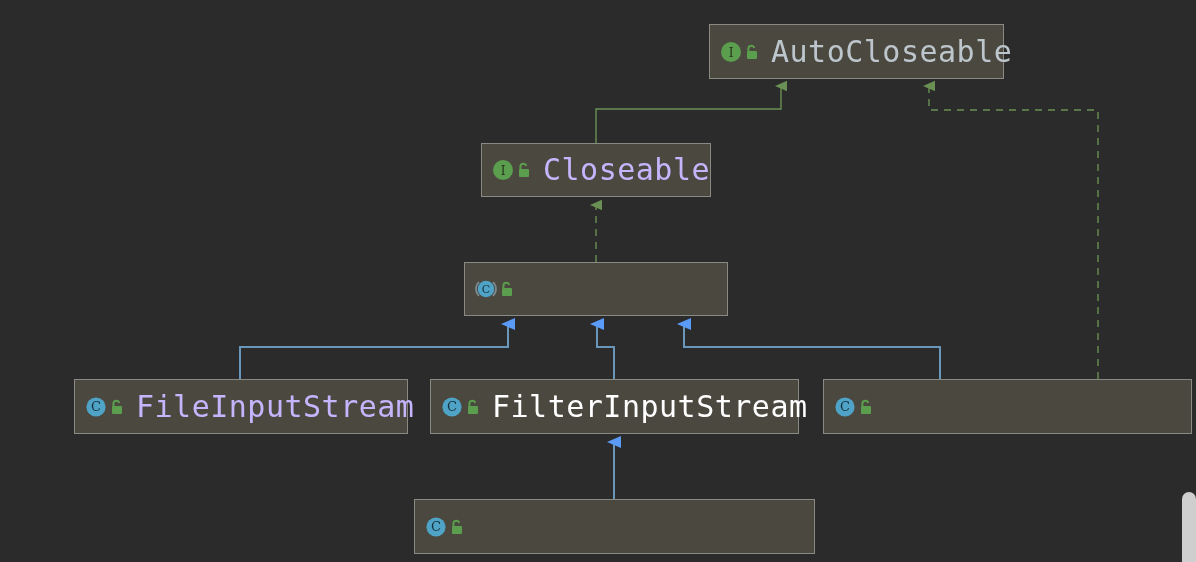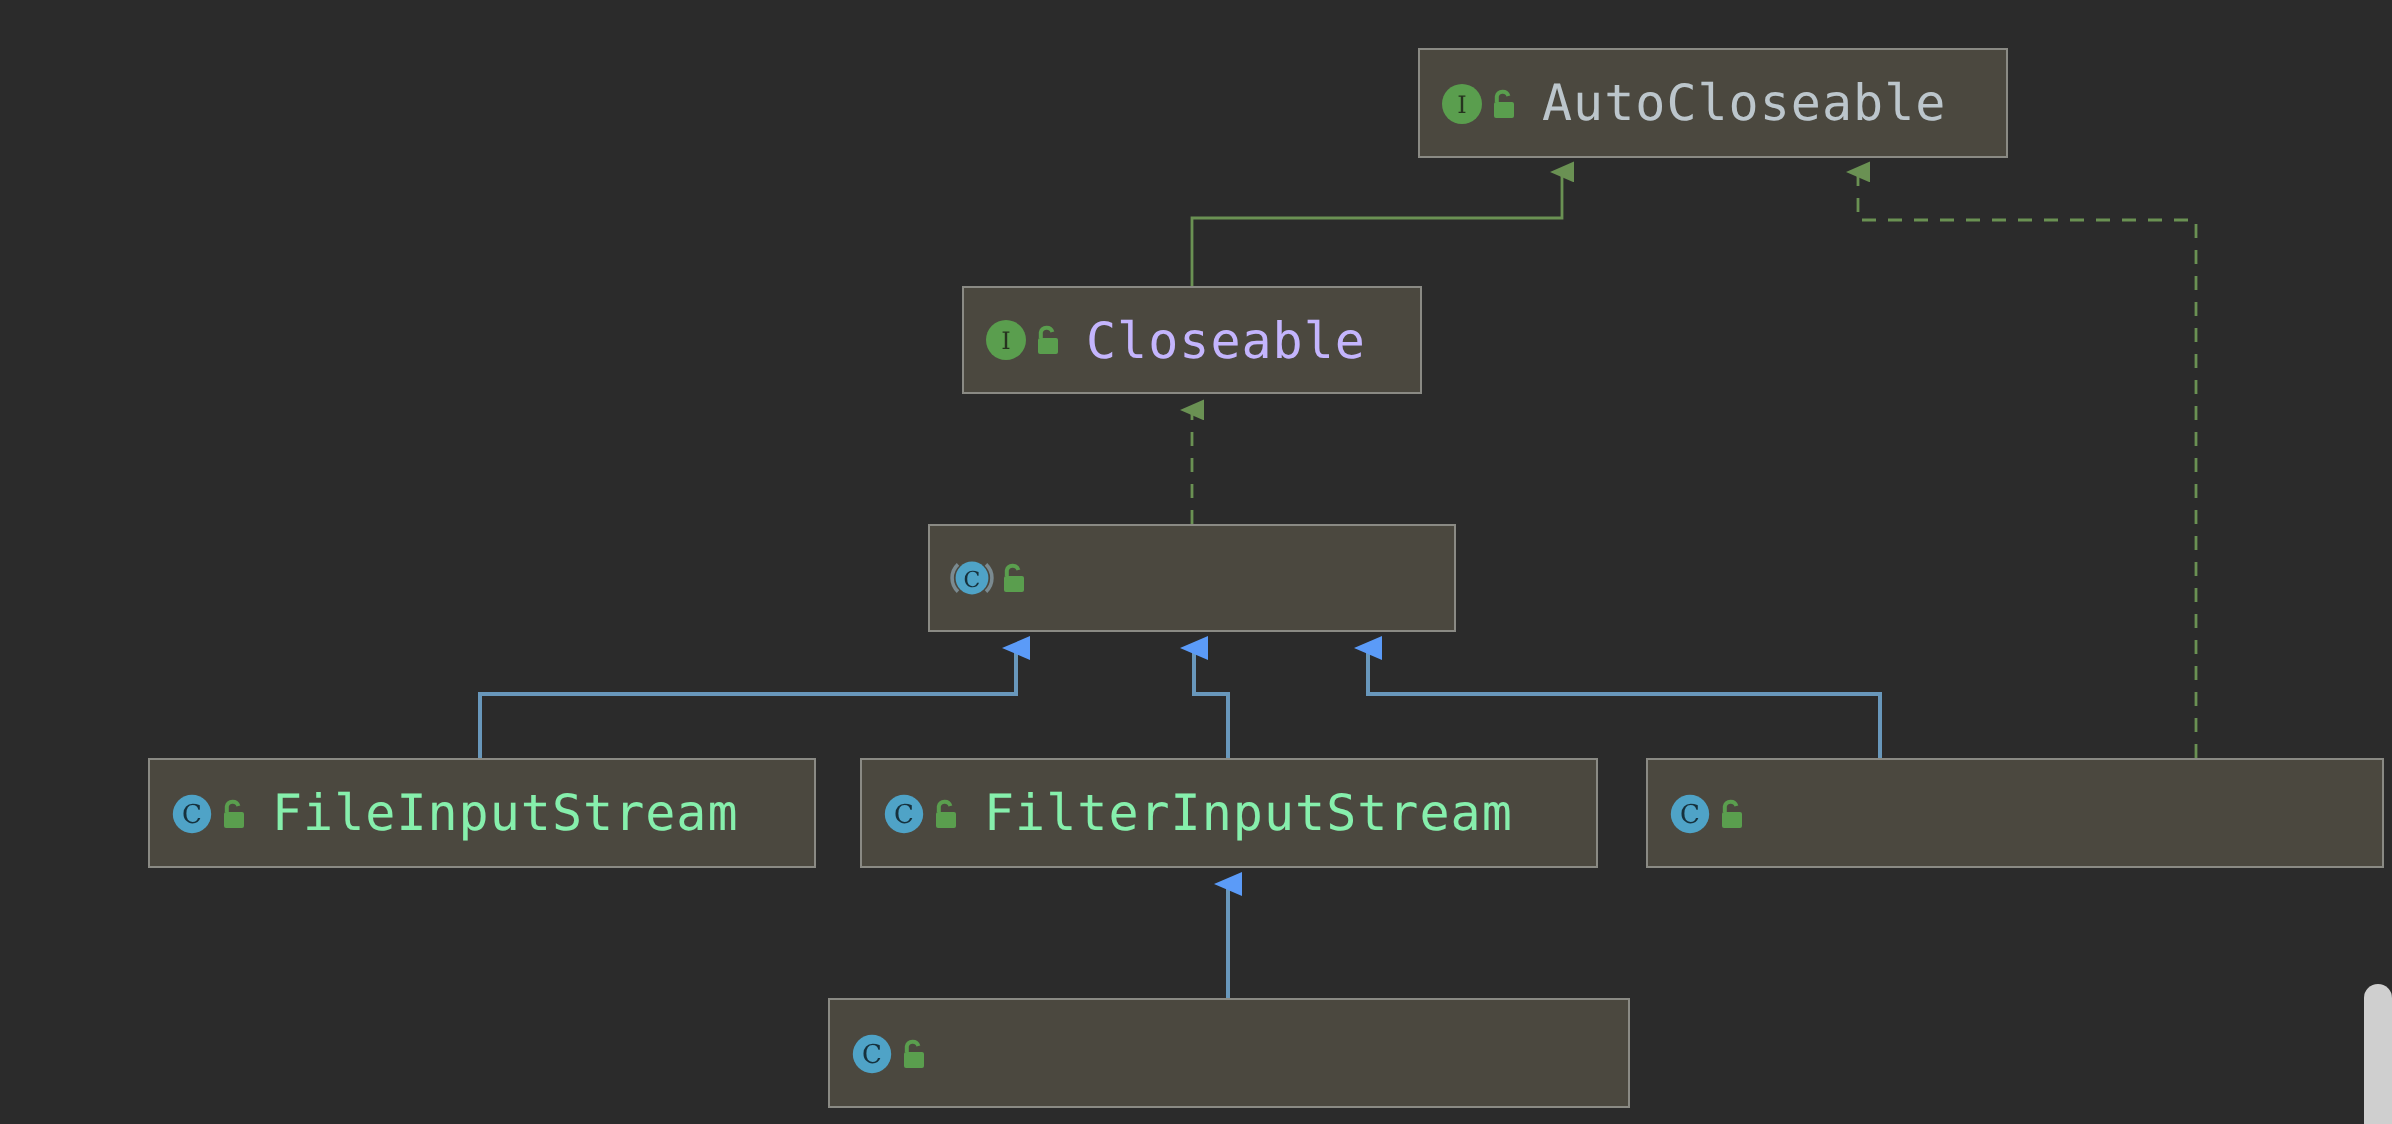--- a/index.html
+++ b/index.html
@@ -45,21 +45,21 @@
     display: block;
   }
   .lock-icon {
     width: 16px;
     height: 18px;
     display: block;
     margin-left: 3px;
   }
   .node-label {
     color: #bcc6cc;
-    font-size: 25px;
+    font-size: 30px;
     line-height: 1;
     letter-spacing: 0.5px;
     white-space: nowrap;
   }
   #scroll-thumb {
     position: absolute;
     right: -6px;
     width: 14px;
     border-radius: 8px;
     background: #cfcfcf;
@@ -136,34 +136,34 @@
         <div class="node-icons">
           <svg viewBox="0 0 22 22" class="type-icon">
             <circle cx="11" cy="11" r="9.6" fill="#4fa3c7"></circle>
             <text x="11" y="15.4" text-anchor="middle" font-family="&quot;DejaVu Serif&quot;, serif" font-size="13" fill="#16313d">C</text>
           </svg>
           <svg viewBox="0 0 16 18" class="lock-icon">
             <path d="M 3.4 8 L 3.4 5.2 A 3.0 3.0 0 0 1 9.2 5.0" stroke="#5a9e4e" stroke-width="2" fill="none"></path>
             <rect x="2" y="8" width="10" height="8" rx="1" fill="#5a9e4e"></rect>
           </svg>
         </div>
-        <span class="node-label" style="color: #86efac;">FileInputStream</span>
+        <span class="node-label" style="color: #c4b5fd;">FileInputStream</span>
       </div>
       <div class="node" style="left: 430px; top: 379px; width: 369px; height: 55px; background: rgb(75, 72, 63); border-color: rgb(138, 138, 132);">
         <div class="node-icons">
           <svg viewBox="0 0 22 22" class="type-icon">
             <circle cx="11" cy="11" r="9.6" fill="#4fa3c7"></circle>
             <text x="11" y="15.4" text-anchor="middle" font-family="&quot;DejaVu Serif&quot;, serif" font-size="13" fill="#16313d">C</text>
           </svg>
           <svg viewBox="0 0 16 18" class="lock-icon">
             <path d="M 3.4 8 L 3.4 5.2 A 3.0 3.0 0 0 1 9.2 5.0" stroke="#5a9e4e" stroke-width="2" fill="none"></path>
             <rect x="2" y="8" width="10" height="8" rx="1" fill="#5a9e4e"></rect>
           </svg>
         </div>
-        <span class="node-label" style="color: #86efac;">FilterInputStream</span>
+        <span class="node-label" style="color: #ffffff;">FilterInputStream</span>
       </div>
       <div class="node" style="left: 823px; top: 379px; width: 369px; height: 55px; background: rgb(75, 72, 63); border-color: rgb(138, 138, 132);">
         <div class="node-icons">
           <svg viewBox="0 0 22 22" class="type-icon">
             <circle cx="11" cy="11" r="9.6" fill="#4fa3c7"></circle>
             <text x="11" y="15.4" text-anchor="middle" font-family="&quot;DejaVu Serif&quot;, serif" font-size="13" fill="#16313d">C</text>
           </svg>
           <svg viewBox="0 0 16 18" class="lock-icon">
             <path d="M 3.4 8 L 3.4 5.2 A 3.0 3.0 0 0 1 9.2 5.0" stroke="#5a9e4e" stroke-width="2" fill="none"></path>
             <rect x="2" y="8" width="10" height="8" rx="1" fill="#5a9e4e"></rect>

